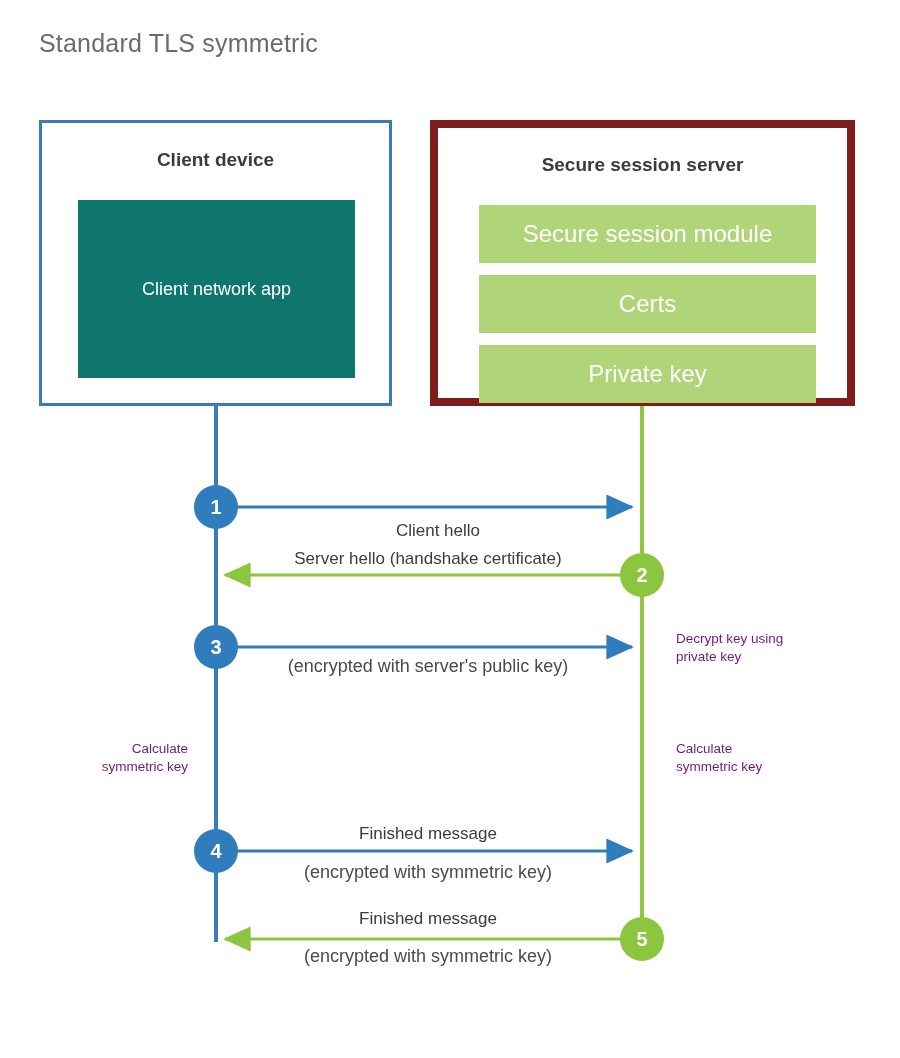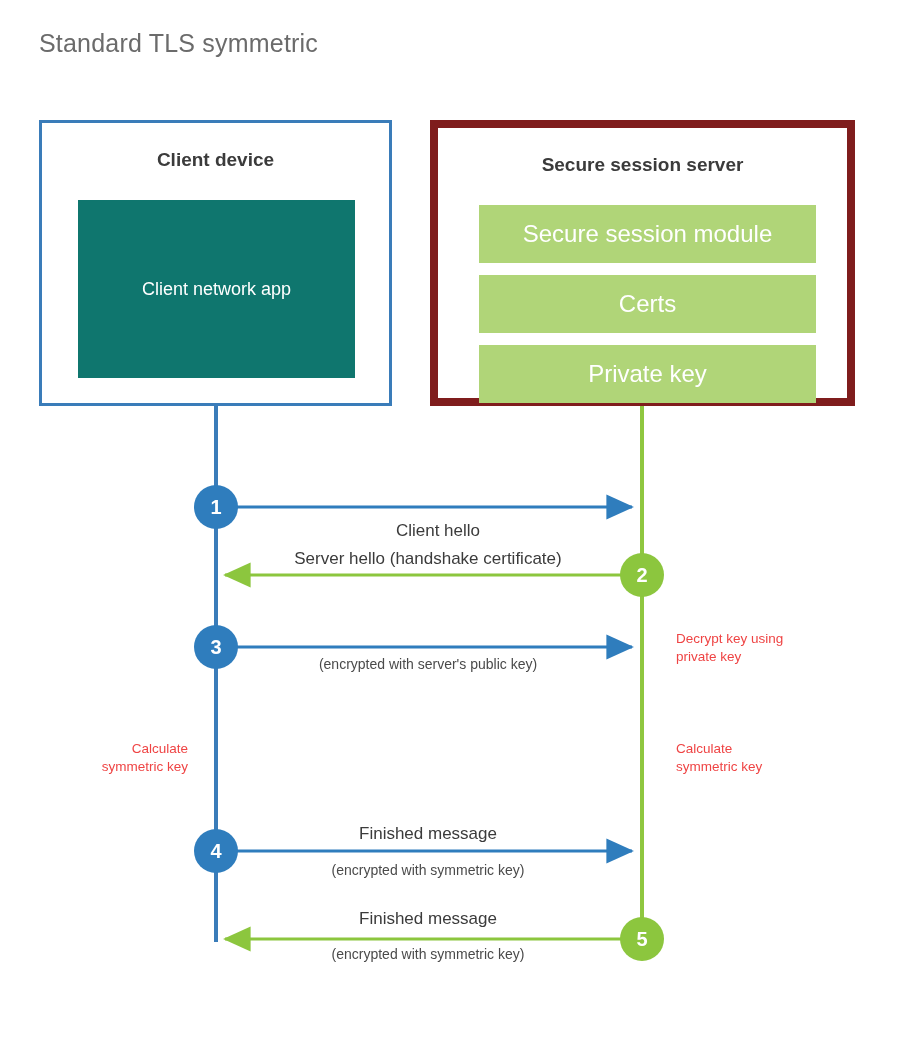--- a/index.html
+++ b/index.html
@@ -156,31 +156,31 @@
     text-align: center;
     color: #3b3b3b;
     white-space: nowrap;
     z-index: 3;
   }
   .msg-label .primary {
     font-size: 17px;
     line-height: 1.2;
   }
   .msg-label .secondary {
-    font-size: 14px;
+    font-size: 18px;
     line-height: 1.2;
     color: #4a4a4a;
   }
 
   
   .side-note {
     position: absolute;
     font-size: 13.5px;
     line-height: 1.35;
-    color: #ef4444;
+    color: #701a75;
     z-index: 3;
   }
   .side-note.right-align { text-align: right; }
   .side-note.left-align { text-align: left; }
 </style>
 </head>
 <body>
 
 <div id="diagram-root">
 

